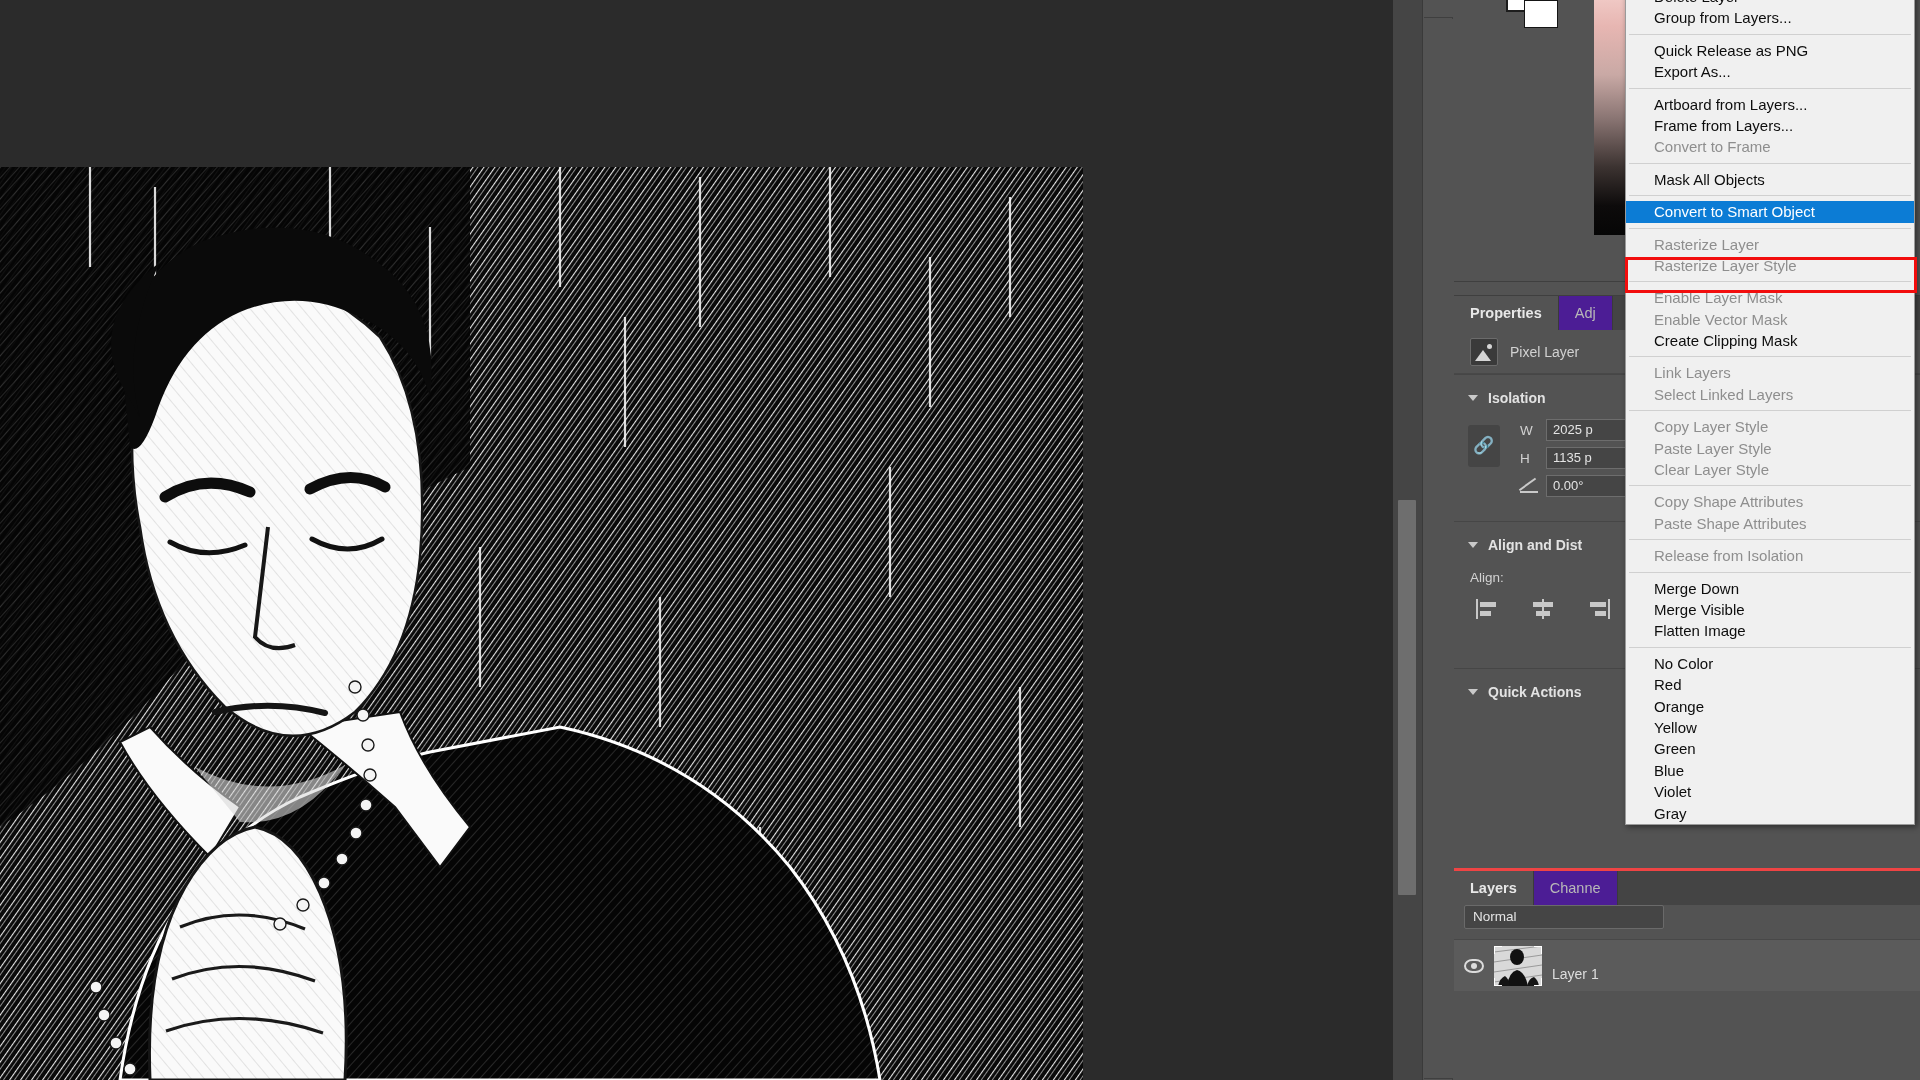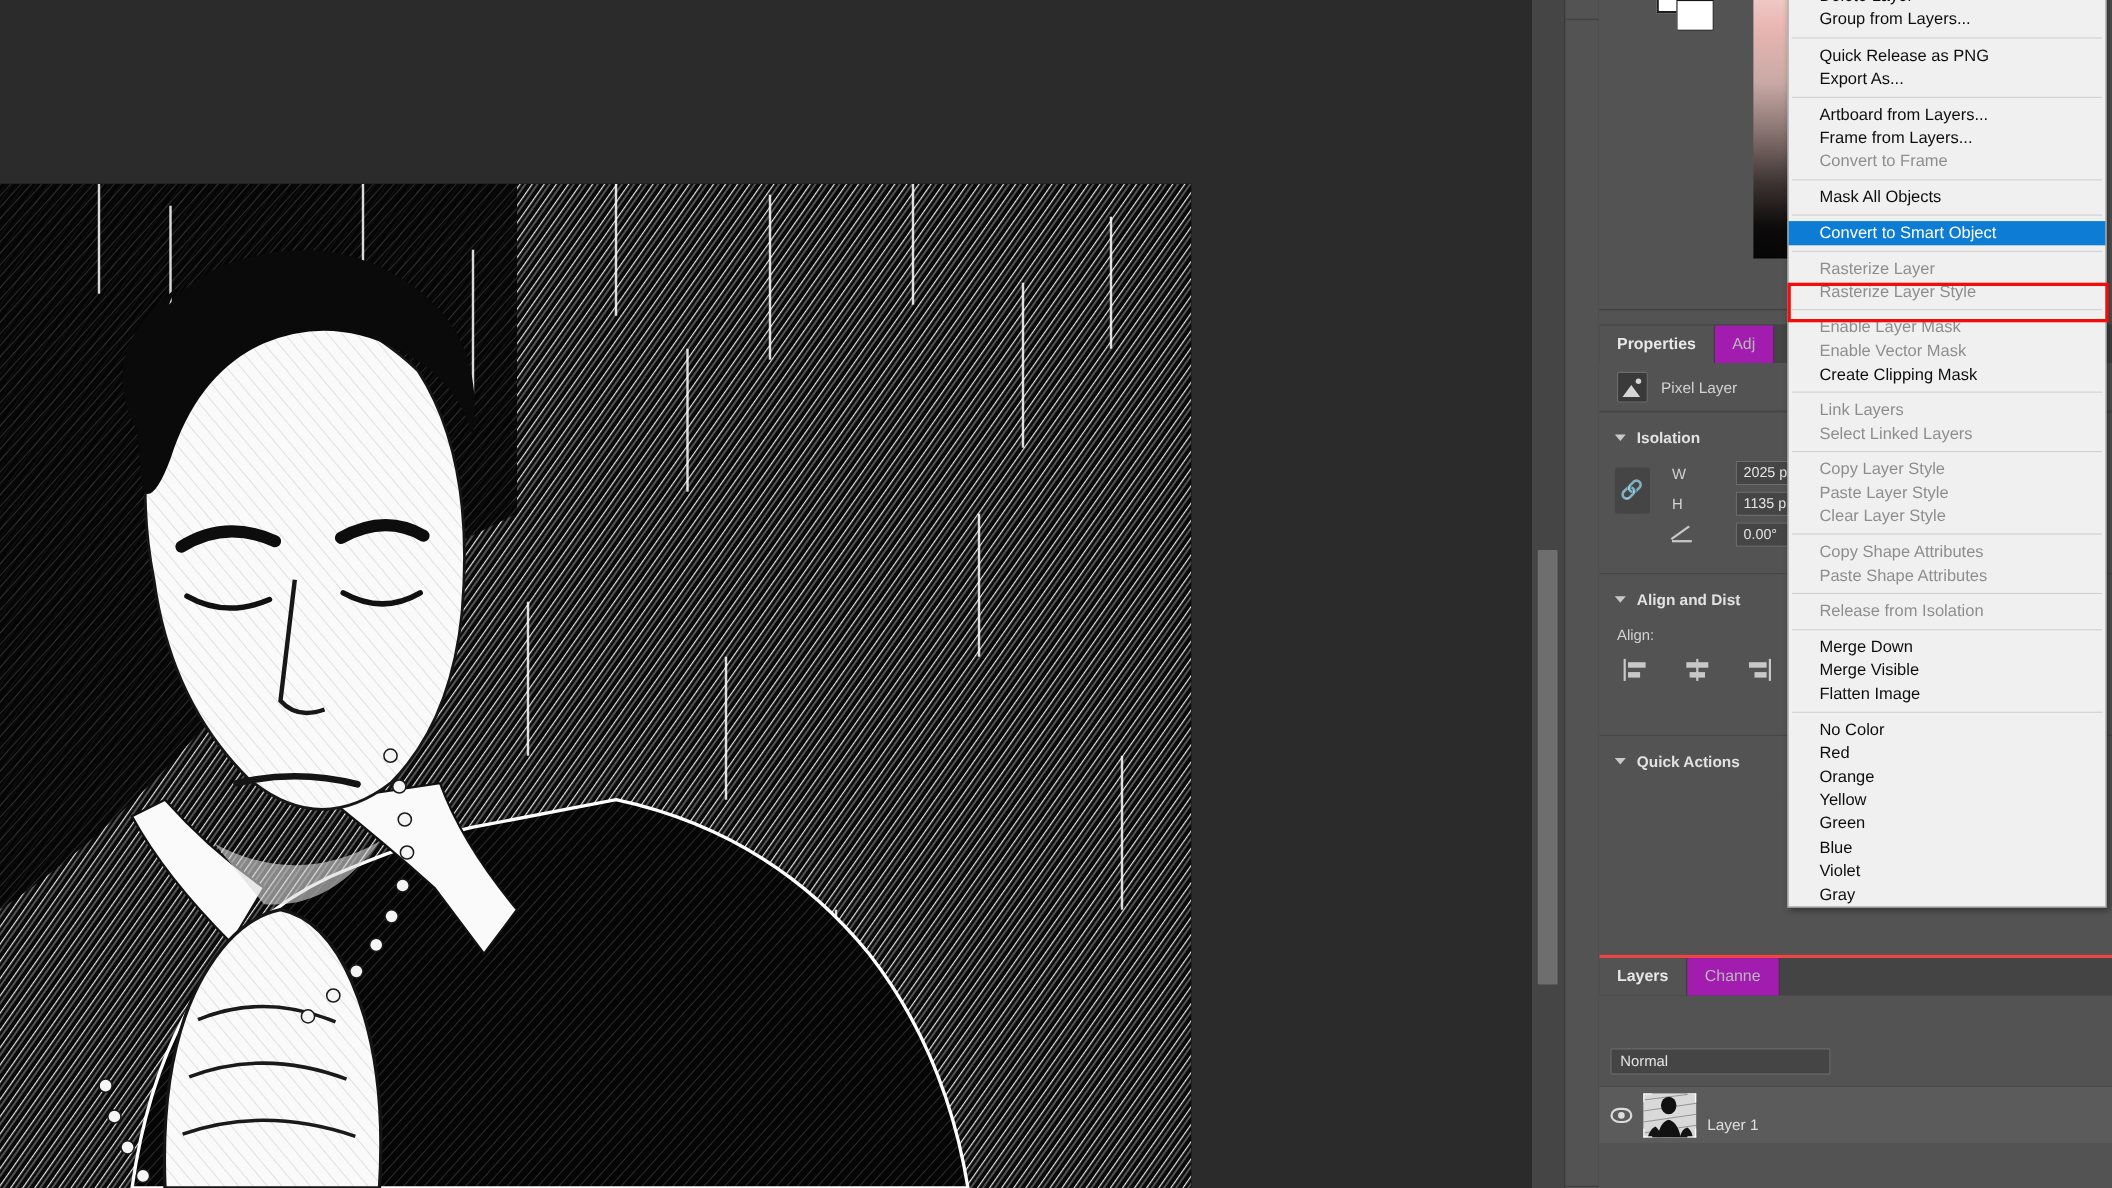--- a/index.html
+++ b/index.html
@@ -81,21 +81,21 @@
   }
 
   
   .props-panel {
     position: absolute; left: 0; top: 295px; width: 466px; height: 430px;
     background: #535353; border-top: 1px solid #3f3f3f;
   }
   .tabbar { position: relative; height: 34px; background: #444444; }
   .tab {
     position: relative; float: left; height: 34px; padding: 0 16px;
-    line-height: 34px; font-size: 14.5px; color: #b8b8b8; background: #a21caf;
+    line-height: 34px; font-size: 14.5px; color: #b8b8b8; background: #4c1d95;
     border-right: 1px solid #3a3a3a;
   }
   .tab.active { background: #535353; color: #e8e8e8; font-weight: bold; }
 
   .row-pixel {
     height: 44px; display: flex; align-items: center; padding-left: 16px;
     border-bottom: 1px solid #484848;
   }
   .thumb-icon {
     width: 28px; height: 28px; background: #3a3a3a; border: 1px solid #6b6b6b;
@@ -125,21 +125,21 @@
   .tform-grid { position: relative; height: 110px; padding-left: 14px; padding-top: 8px; }
   .link-btn {
     position: absolute; left: 14px; top: 14px; width: 32px; height: 42px;
     background: #454545; border-radius: 3px; color: #d5d5d5;
     font-size: 17px; text-align: center; line-height: 42px;
   }
   .field-row { display: flex; align-items: center; gap: 8px; margin-left: 52px; margin-bottom: 6px; }
   .field-key { width: 18px; font-size: 13.5px; color: #d2d2d2; text-align: left; }
   .field-box {
     width: 92px; height: 22px; background: #454545; border: 1px solid #6d6d6d;
-    font-size: 13px; color: #e4e4e4; line-height: 20px; padding-left: 6px; margin-left: 32px;
+    font-size: 13px; color: #e4e4e4; line-height: 20px; padding-left: 6px;
   }
   .angle-icon {
     width: 18px; height: 14px; border-bottom: 2px solid #c9c9c9;
     position: relative;
   }
   .angle-icon::before {
     content:""; position:absolute; left:0; bottom:0; width:20px; height:2px;
     background:#c9c9c9; transform-origin: left bottom; transform: rotate(-36deg);
   }
 
@@ -167,21 +167,21 @@
   }
   .magnifier::after {
     content:""; position:absolute; right:-5px; bottom:-4px; width:6px; height:2px;
     background:#d2d2d2; transform: rotate(45deg);
   }
   .filter-text { font-size: 13.5px; color: #e0e0e0; flex: 1; }
   .chev-sm {
     width:0;height:0;border-left:5px solid transparent;border-right:5px solid transparent;
     border-top:6px solid #c9c9c9;
   }
-  .blend-row { height: 34px; padding: 0 10px; margin-top: 48px; }
+  .blend-row { height: 34px; padding: 0 10px; }
   .blend-box {
     width: 200px; height: 24px; background: #454545; border: 1px solid #6a6a6a;
     font-size: 13.5px; color: #e4e4e4; line-height: 22px; padding-left: 8px; border-radius: 2px;
   }
   .lock-row {
     height: 34px; display: flex; align-items: center; gap: 16px; padding: 0 10px;
     border-top: 1px solid #484848;
   }
   .lock-label { font-size: 13.5px; color: #d2d2d2; }
   .ic-checker {

